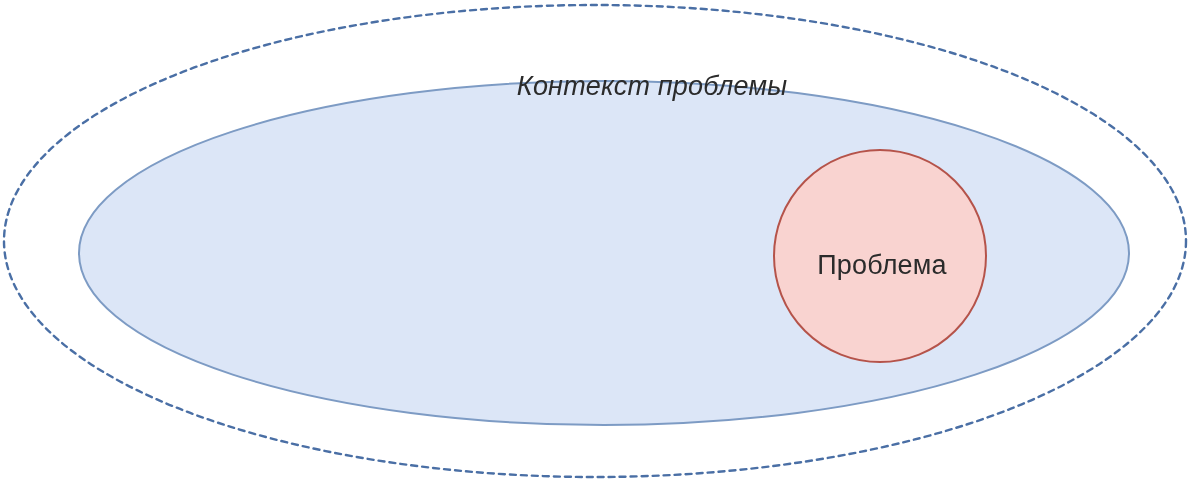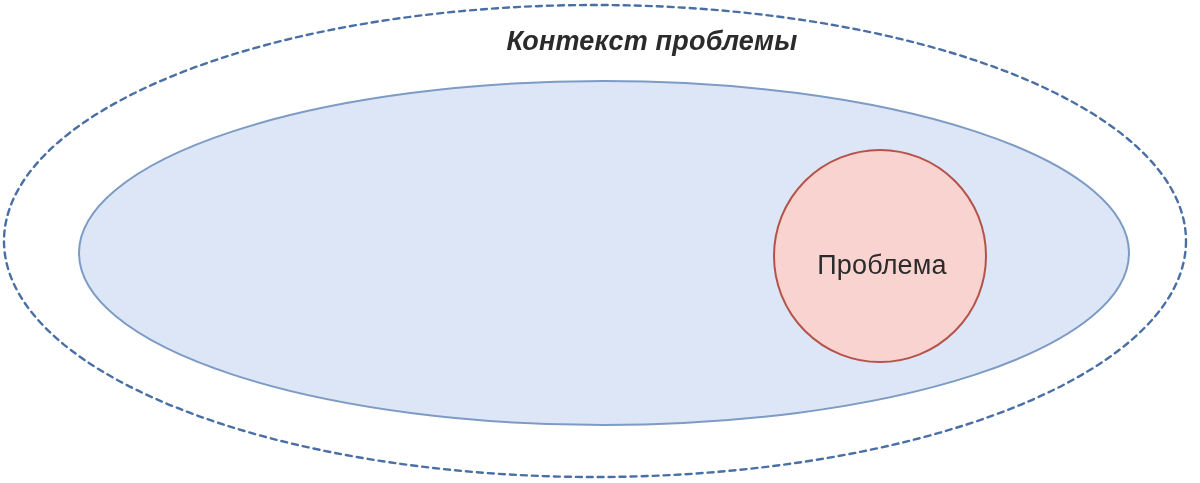--- a/index.html
+++ b/index.html
@@ -30,21 +30,22 @@
   .lbl {
     position: absolute;
     white-space: nowrap;
     color: #2b2b2b;
     line-height: 1;
     transform: translate(-50%, -50%);
     user-select: none;
   }
   .lbl-italic {
     font-style: italic;
-    font-weight: 700;
+    font-weight: 400;
+    margin-top: 45px;
   }
   #label-context {
     left: 652px;
     top: 41px;
     font-size: 27px;
     letter-spacing: 0.2px;
   }
   #label-process {
     left: 465px;
     top: 254px;

